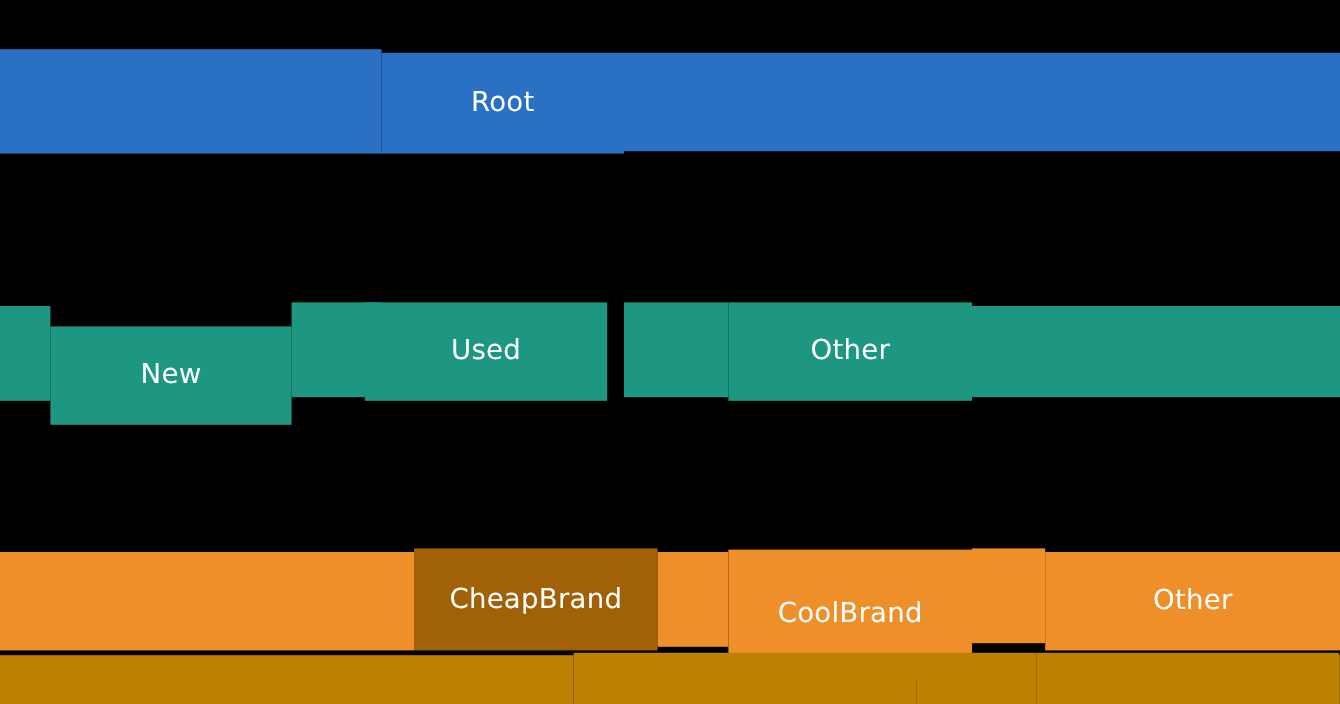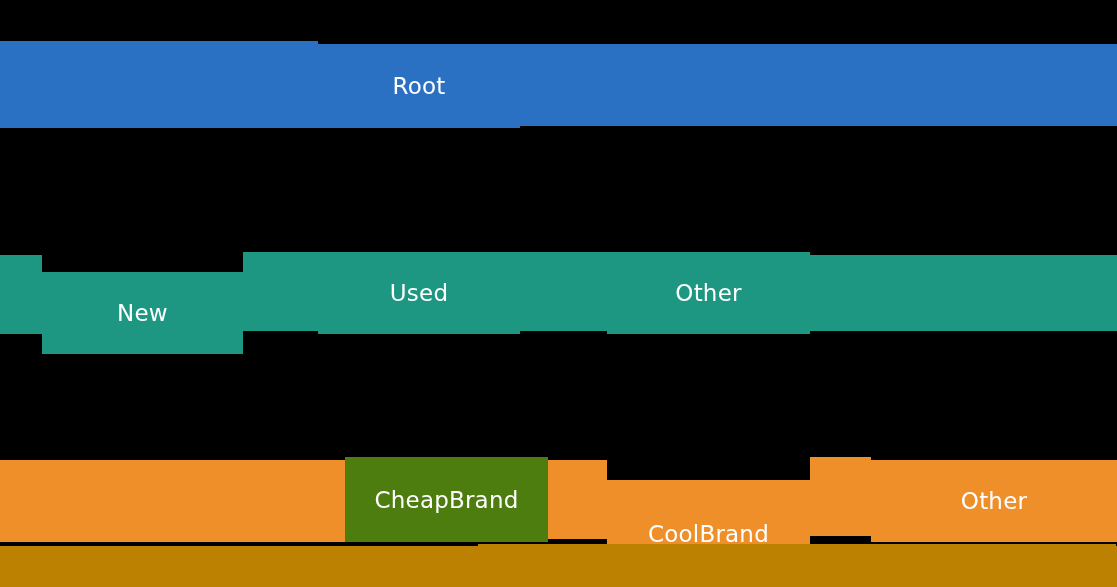--- a/index.html
+++ b/index.html
@@ -54,36 +54,36 @@
         <span class="seg-label">Root</span>
       </div>
       <div class="seg lvl-root" style="left: 520px; top: 44px; width: 597px; height: 82px; background: rgb(42, 113, 196);"></div>
     </div>
     <div class="band">
       <div class="seg lvl-cond" style="left: 0px; top: 255px; width: 42px; height: 79px; background: rgb(29, 151, 129);"></div>
       <div class="seg lvl-cond" style="left: 42px; top: 252px; width: 201px; height: 82px; background: rgb(29, 151, 129); margin-top: 20px;">
         <span class="seg-label">New</span>
       </div>
       <div class="seg lvl-cond" style="left: 243px; top: 252px; width: 75px; height: 79px; background: rgb(29, 151, 129);"></div>
-      <div class="seg lvl-cond" style="left: 318px; top: 252px; width: 202px; height: 82px; background: rgb(29, 151, 129);">
+      <div class="seg lvl-cond" style="left: 304px; top: 252px; width: 202px; height: 82px; background: rgb(29, 151, 129);">
         <span class="seg-label">Used</span>
       </div>
       <div class="seg lvl-cond" style="left: 520px; top: 252px; width: 87px; height: 79px; background: rgb(29, 151, 129);"></div>
       <div class="seg lvl-cond" style="left: 607px; top: 252px; width: 203px; height: 82px; background: rgb(29, 151, 129);">
         <span class="seg-label">Other</span>
       </div>
       <div class="seg lvl-cond" style="left: 810px; top: 255px; width: 307px; height: 76px; background: rgb(29, 151, 129);"></div>
     </div>
     <div class="band">
       <div class="seg lvl-brand" style="left: 0px; top: 460px; width: 345px; height: 82px; background: rgb(239, 143, 42);"></div>
-      <div class="seg lvl-brand" style="left: 345px; top: 457px; width: 203px; height: 85px; background: #4d7c0f;">
+      <div class="seg lvl-brand" style="left: 345px; top: 457px; width: 203px; height: 85px; background: #a16207;">
         <span class="seg-label">CheapBrand</span>
       </div>
       <div class="seg lvl-brand" style="left: 548px; top: 460px; width: 59px; height: 79px; background: rgb(239, 143, 42);"></div>
-      <div class="seg lvl-brand" style="left: 607px; top: 480px; width: 203px; height: 108px; background: rgb(239, 143, 42);">
+      <div class="seg lvl-brand" style="left: 607px; top: 458px; width: 203px; height: 108px; background: rgb(239, 143, 42);">
         <span class="seg-label">CoolBrand</span>
       </div>
       <div class="seg lvl-brand" style="left: 810px; top: 457px; width: 61px; height: 79px; background: rgb(239, 143, 42);"></div>
       <div class="seg lvl-brand" style="left: 871px; top: 460px; width: 246px; height: 82px; background: rgb(239, 143, 42);">
         <span class="seg-label">Other</span>
       </div>
     </div>
     <div class="band">
       <div class="seg lvl-leaf" style="left: 0px; top: 546px; width: 478px; height: 41px; background: rgb(189, 129, 2);"></div>
       <div class="seg lvl-leaf" style="left: 478px; top: 544px; width: 286px; height: 43px; background: rgb(189, 129, 2);"></div>

